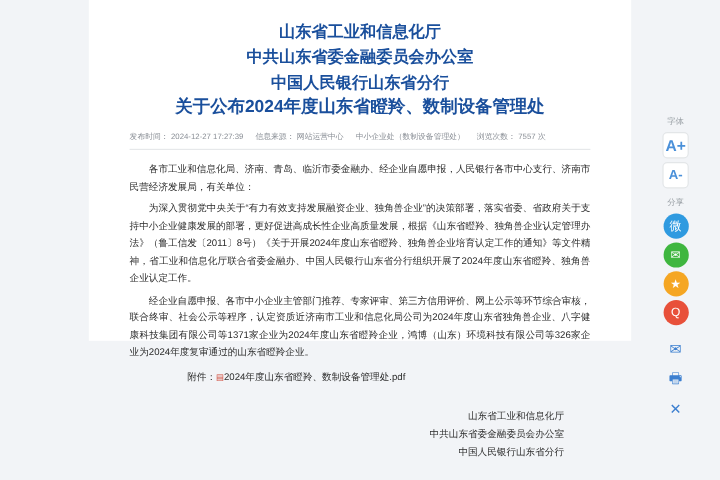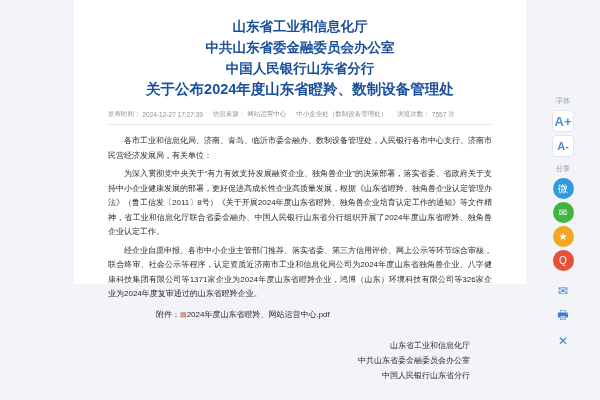--- a/index.html
+++ b/index.html
@@ -161,27 +161,27 @@
         <span class="m-val">中小企业处（数制设备管理处）</span>
       </span>
       <span class="m-item">
         <span>浏览次数：</span>
           <span class="m-val">7557</span>
           <span class="m-val">次</span>
       </span>
     </div>
 
     <div class="body">
-      <p>各市工业和信息化局、济南、青岛、临沂市委金融办、数制设备管理处，人民银行各市中心支行、济南市民营经济发展局，有关单位：</p>
+      <p>各市工业和信息化局、济南、青岛、临沂市委金融办、经企业自愿申报，人民银行各市中心支行、济南市民营经济发展局，有关单位：</p>
       <p>为深入贯彻党中央关于“有力有效支持发展融资企业、独角兽企业”的决策部署，落实省委、省政府关于支持中小企业健康发展的部署，更好促进高成长性企业高质量发展，根据《山东省瞪羚、独角兽企业认定管理办法》（鲁工信发〔2011〕8号）《关于开展2024年度山东省瞪羚、独角兽企业培育认定工作的通知》等文件精神，省工业和信息化厅联合省委金融办、中国人民银行山东省分行组织开展了2024年度山东省瞪羚、独角兽企业认定工作。</p>
-      <p>经企业自愿申报、各市中小企业主管部门推荐、落实省委、第三方信用评价、网上公示等环节综合审核，联合终审、社会公示等程序，认定资质近济南市工业和信息化局公司为2024年度山东省独角兽企业、八字健康科技集团有限公司等1371家企业为2024年度山东省瞪羚企业，鸿博（山东）环境科技有限公司等326家企业为2024年度复审通过的山东省瞪羚企业。</p>
+      <p>经企业自愿申报、各市中小企业主管部门推荐、专家评审、第三方信用评价、网上公示等环节综合审核，联合终审、社会公示等程序，认定资质近济南市工业和信息化局公司为2024年度山东省独角兽企业、八字健康科技集团有限公司等1371家企业为2024年度山东省瞪羚企业，鸿博（山东）环境科技有限公司等326家企业为2024年度复审通过的山东省瞪羚企业。</p>
     </div>
 
     <div class="attach">
-      <span>附件：</span><span class="att-icon">▤</span><span class="att-link">2024年度山东省瞪羚、网站运营中心.pdf</span>
+      <span>附件：</span><span class="att-icon">▤</span><span class="att-link">2024年度山东省瞪羚、数制设备管理处.pdf</span>
     </div>
 
     <div class="signoff">
       <div>山东省工业和信息化厅</div>
       <div>中共山东省委金融委员会办公室</div>
       <div>中国人民银行山东省分行</div>
 
     </div>
 
   </div>

